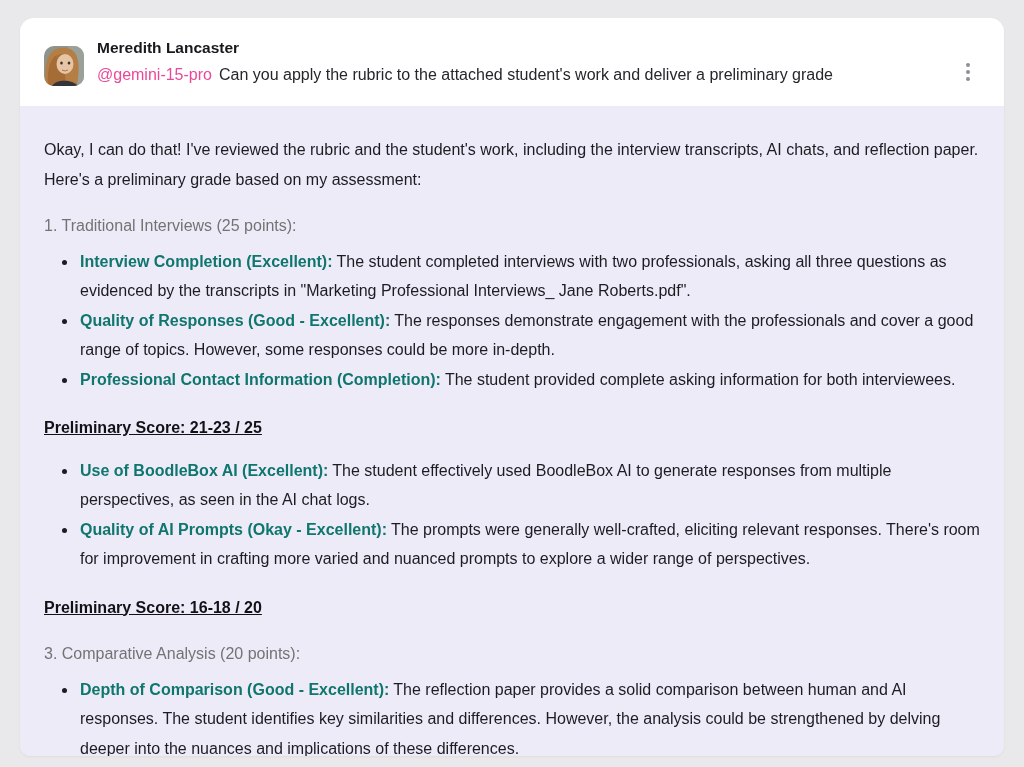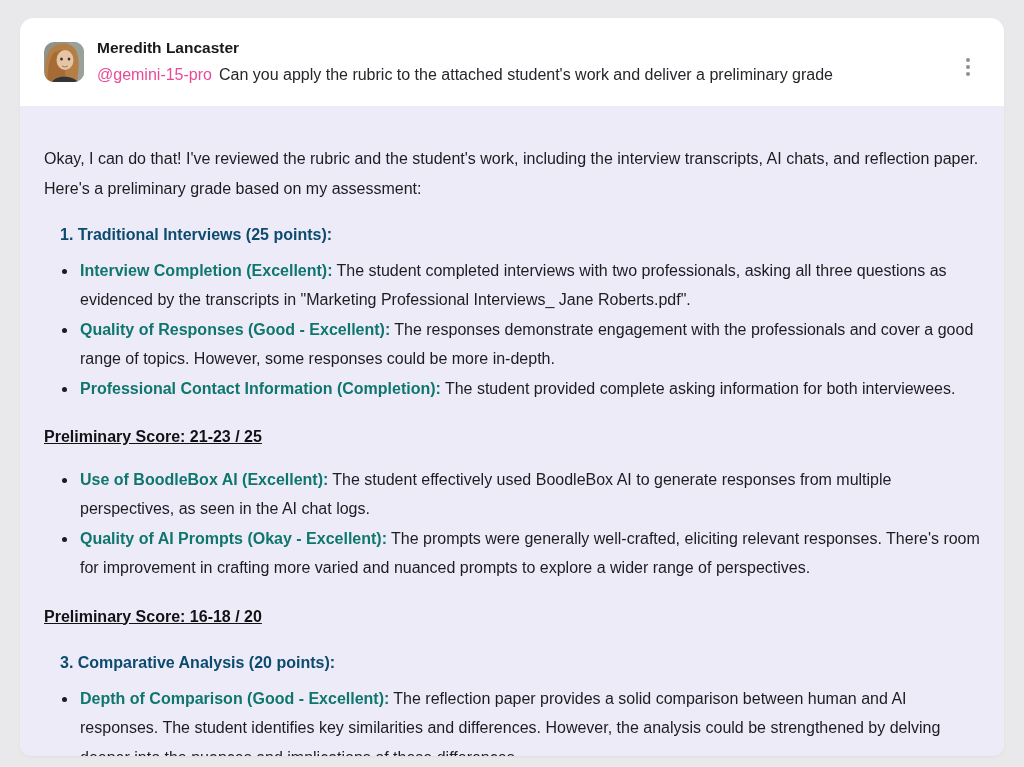--- a/index.html
+++ b/index.html
@@ -18,21 +18,21 @@
     overflow: hidden;
     display: flex;
     flex-direction: column;
     box-shadow: 0 1px 3px rgba(0,0,0,0.05);
   }
   
   .card-header {
     background: #ffffff;
     padding: 19px 22px 20px 24px;
     display: flex;
-    align-items: center;
+    align-items: flex-end;
     gap: 13px;
     flex: 0 0 auto;
   }
   .avatar {
     width: 40px; height: 40px;
     border-radius: 10px;
     overflow: hidden;
     flex: 0 0 auto;
     display: block;
   }
@@ -68,29 +68,29 @@
   .kebab .dot {
     width: 4px; height: 4px;
     border-radius: 50%;
     background: #8e8e96;
   }
   
   .card-body {
     background: #eeebf9;
     flex: 1 1 auto;
     overflow: hidden;
-    padding: 38px 24px 0 24px;
+    padding: 29px 24px 0 24px;
     font-size: 16px;
     line-height: 29.5px;
   }
   .intro { margin: 0 0 9px 0; }
   .section-heading {
-    font-weight: 700;
-    color: #0c4a6e;
-    margin: 17px 0 6px 16px;
+    font-weight: 400;
+    color: #737373;
+    margin: 17px 0 6px 0;
   }
   .card-body ul {
     margin: 0;
     padding-left: 34px;
     list-style: disc outside;
   }
   .card-body li { padding-left: 2px; }
   .bullet-label {
     font-weight: 700;
     color: #0f766e;

